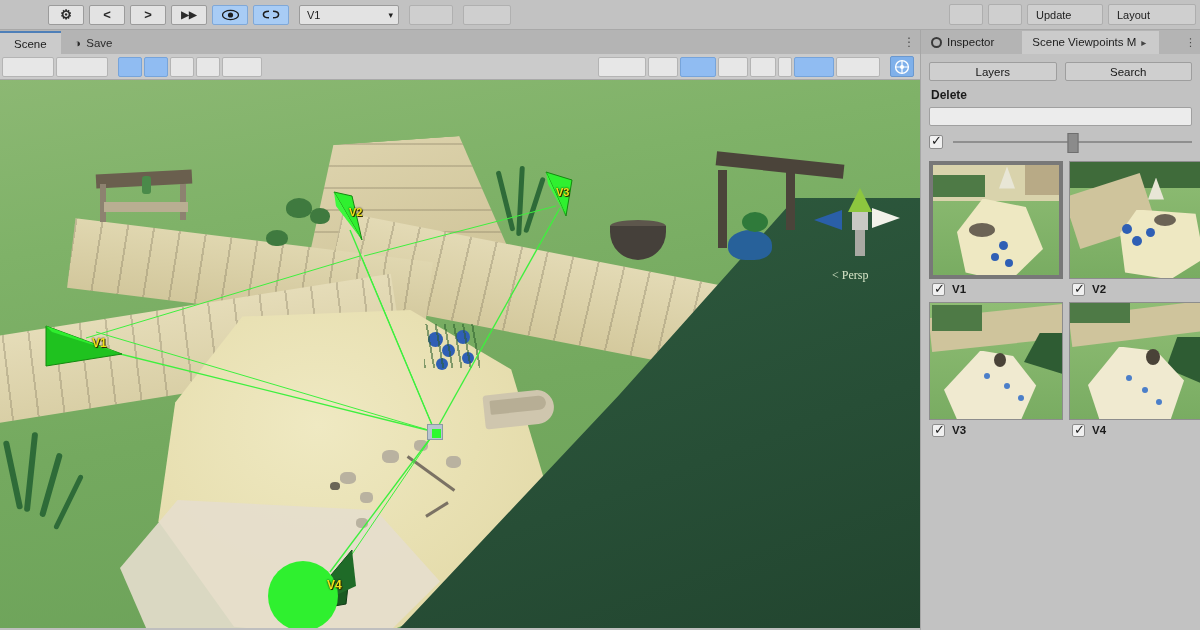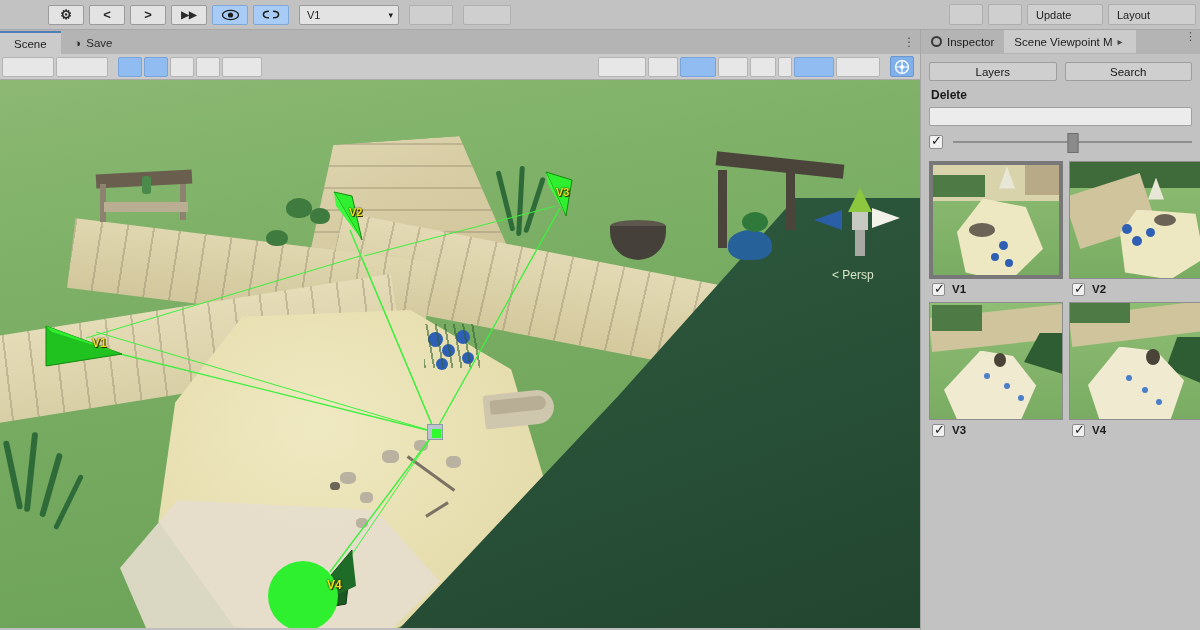--- a/index.html
+++ b/index.html
@@ -163,43 +163,44 @@
 
   
   .gizmo-lines { left: 0; top: 0; width: 920px; height: 548px; pointer-events: none; }
   .cone-label {
     position: absolute; font-size: 12px; font-weight: bold;
     color: #f0e21a; text-shadow: 0 0 2px #000, 1px 1px 0 #3a3a00;
     font-family: "Liberation Sans", sans-serif;
   }
   .persp-label {
     position: absolute; left: 832px; top: 188px;
-    font-size: 12px; color: #d8e6c8; font-family: Liberation Sans, sans-serif;
+    font-size: 12px; color: #d8e6c8; font-family: Liberation Serif, serif;
   }
   .pivot {
     position: absolute; left: 427px; top: 344px; width: 16px; height: 16px;
     background: #b9c5cf; border: 1px solid #8d99a3;
   }
   .pivot-core {
     position: absolute; left: 432px; top: 349px; width: 9px; height: 9px; background: #2efa2e;
   }
   .green-ball {
     position: absolute; left: 268px; top: 481px; width: 70px; height: 70px;
     border-radius: 50%; background: #2ff02f;
   }
 
   
   .right-panel {
     position: absolute; left: 920px; top: 30px; width: 280px; height: 600px;
     background: #c2c2c2;
     border-left: 1px solid #a6a6a6;
   }
   .rp-tabrow {
-    height: 24px; background: #b4b4b4; display: flex; align-items: flex-start;
+    height: 24px; background: #b4b4b4; display: flex; align-items: center;
     position: relative;
+    gap: 18px;
   }
   .rp-tab {
     height: 23px; display: flex; align-items: center; gap: 5px;
     padding: 0 10px; font-size: 11.5px; color: #1c1c1c; white-space: nowrap;
   }
   .rp-tab.active { background: #cbcbcb; }
   .rp-tab .dot {
     width: 11px; height: 11px; border-radius: 50%;
     border: 2px solid #3a3a3a; display: inline-block;
   }
@@ -466,21 +467,21 @@
   </div>
 
   <div class="right-panel">
 
     <div class="rp-tabrow">
       <div class="rp-tab">
         <span class="dot"></span>
         <span>Inspector</span>
       </div>
       <div class="rp-tab active">
-        <span>Scene Viewpoint M</span>
+        <span>Scene Viewpoints M</span>
         <span class="rp-arrow">▸</span>
       </div>
       <div class="rp-kebab" style="margin-left:auto">⋮</div>
     </div>
 
     <div class="rp-body">
 
 
 
       <div class="row">

